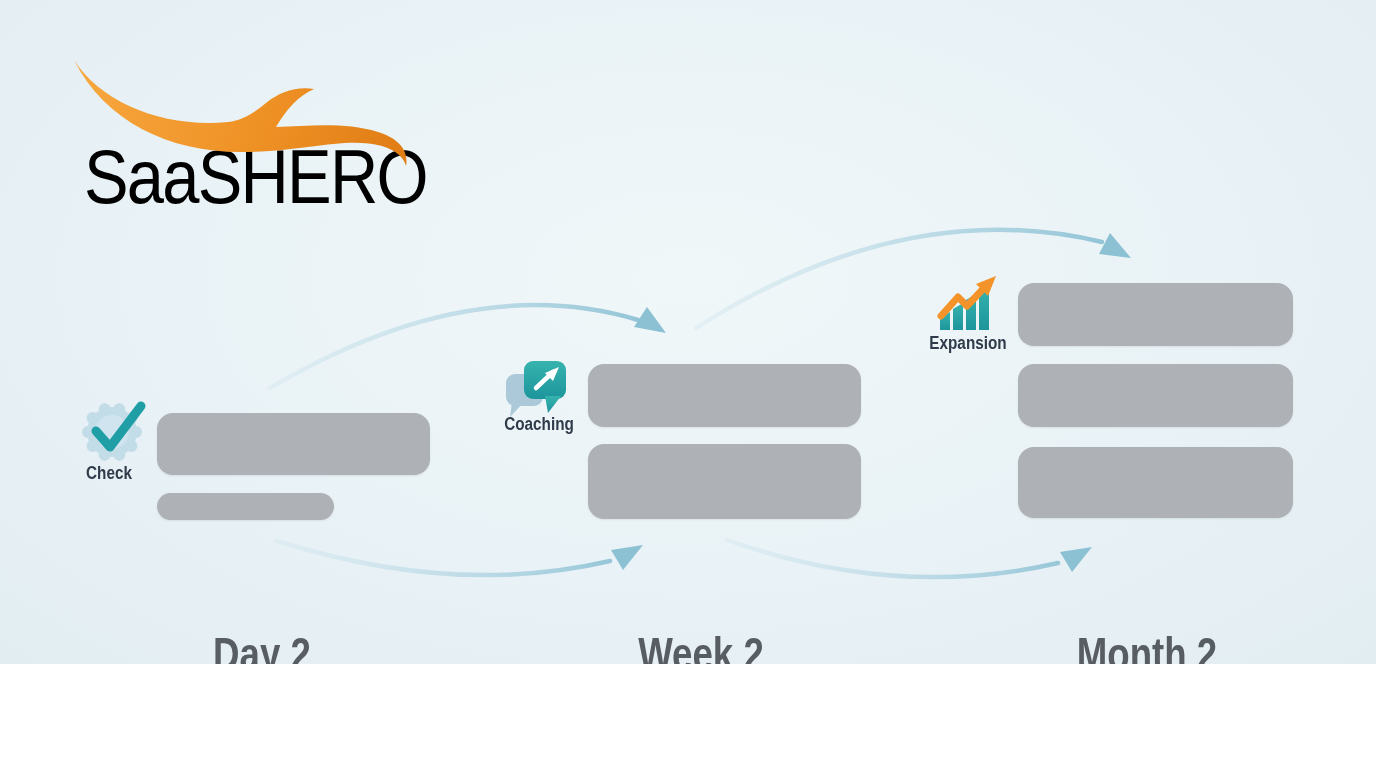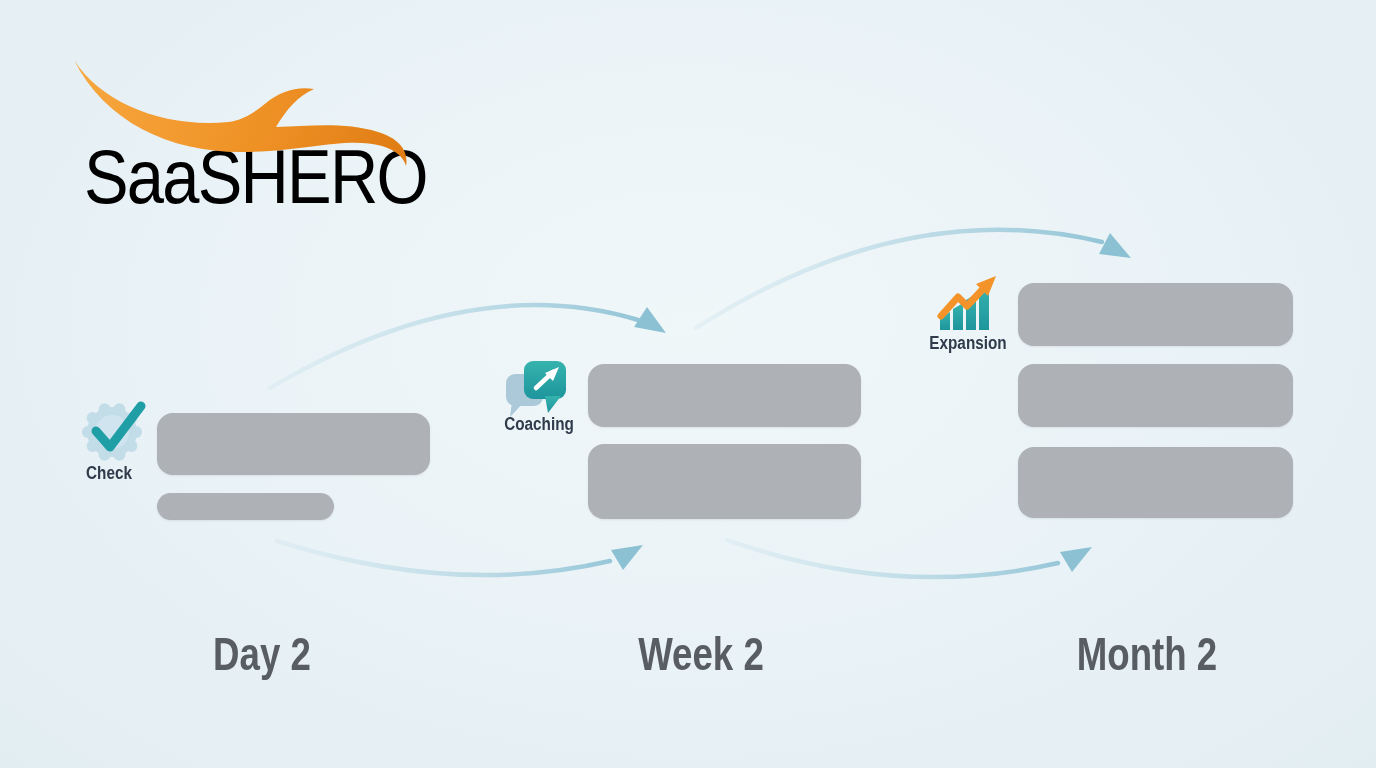--- a/index.html
+++ b/index.html
@@ -1,18 +1,18 @@
 <!DOCTYPE html>
 <html><head>
 <meta charset="utf-8">
 <style>
   html,body{margin:0;padding:0;}
   body{font-family:"Liberation Sans",sans-serif;}
   .canvas{
-    position:relative;width:1376px;height:768px;overflow:hidden;
+    position:relative;width:1376px;height:664px;overflow:hidden;
     background:radial-gradient(ellipse at 50% 42%, #f0f7f9 0%, #e9f2f6 55%, #e2edf2 100%);
   }
 
   
   .logo-text{
     position:absolute;left:84px;top:139px;
     font-size:76px;line-height:1;letter-spacing:-2px;white-space:nowrap;
     transform:scaleX(0.88);transform-origin:left top;
   }
 

